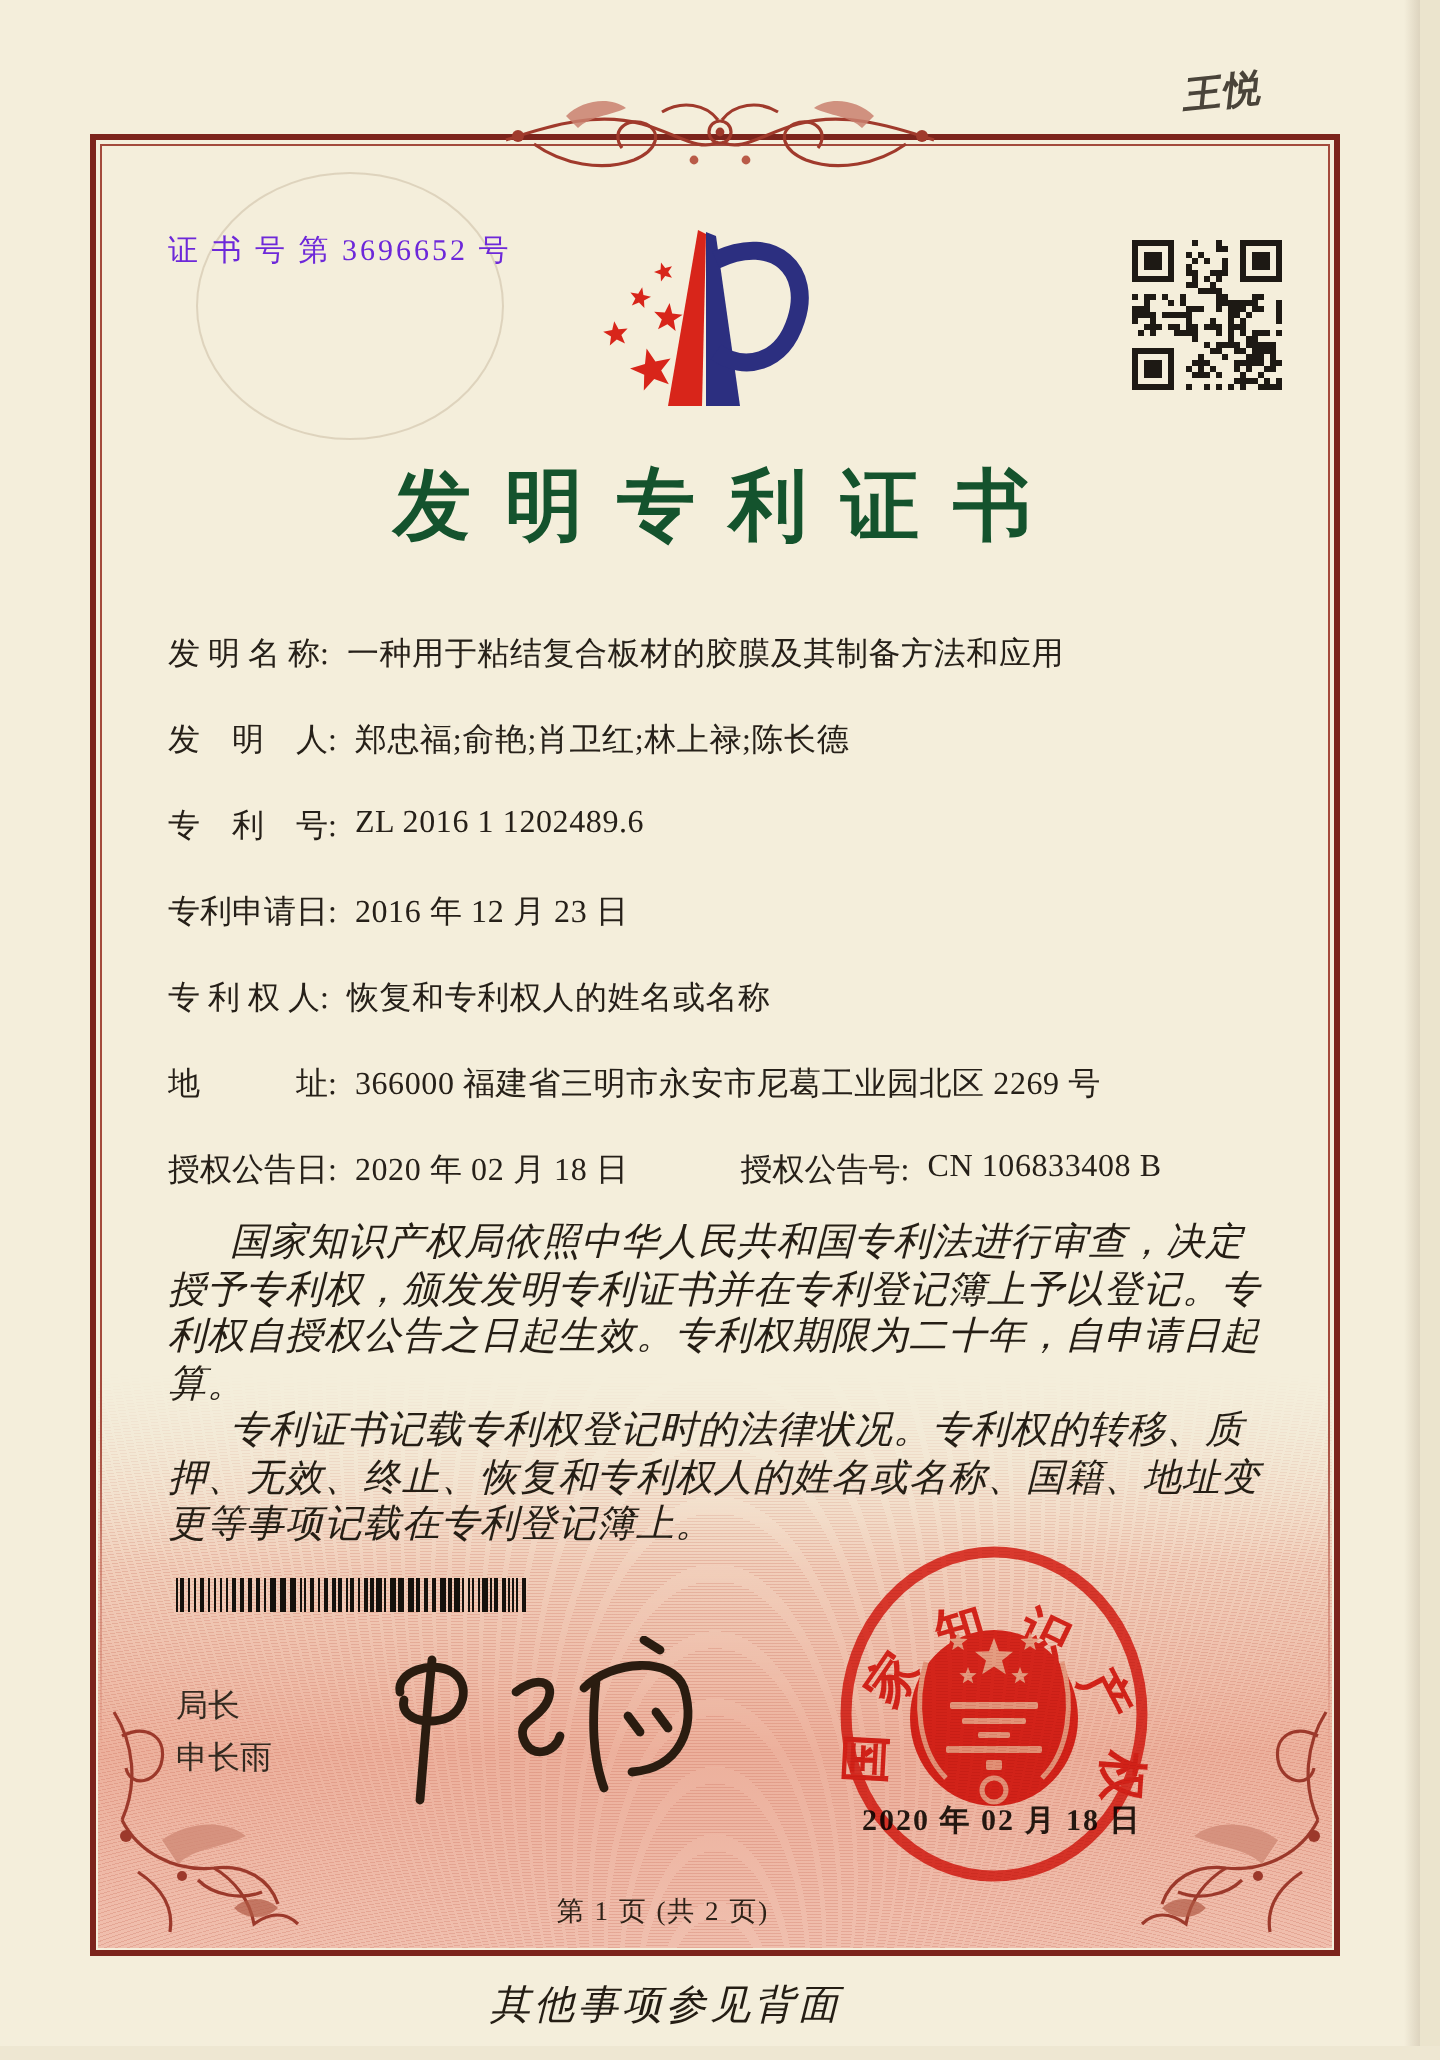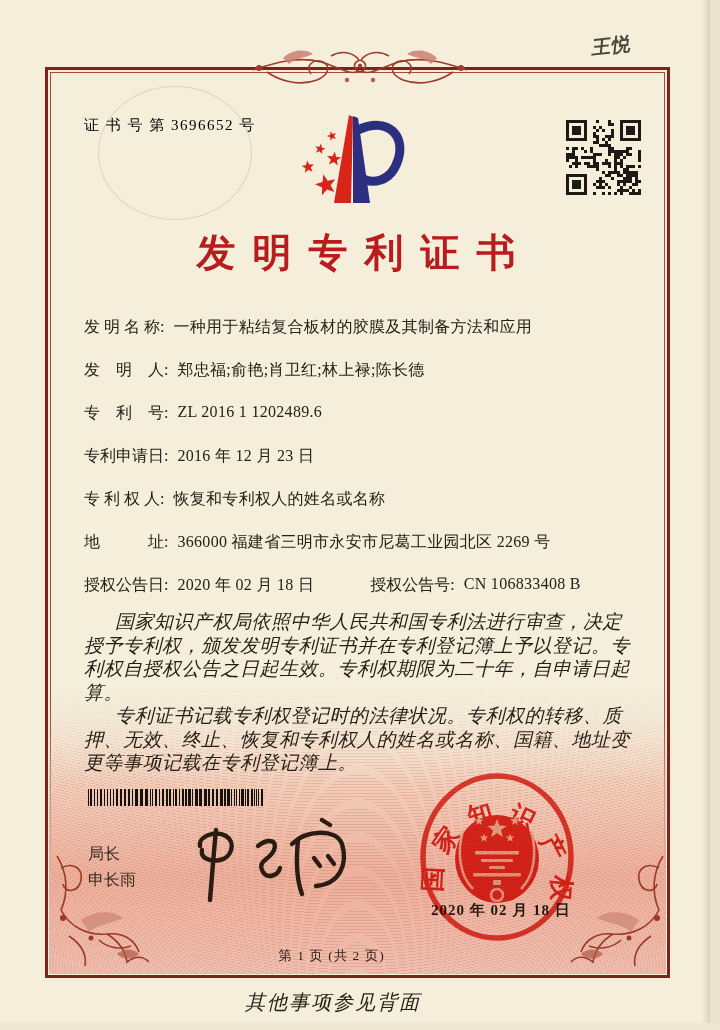--- a/index.html
+++ b/index.html
@@ -27,27 +27,27 @@
     background:
       repeating-radial-gradient(120% 95% at 50% 140%,rgba(186,76,56,.20) 0 1px,rgba(0,0,0,0) 1px 4px),
       linear-gradient(to bottom,rgba(240,190,170,0) 0,rgba(240,188,168,.55) 85px,#ecb09c 190px,#f0bfae 100%);
     -webkit-mask-image:linear-gradient(to bottom,transparent 0,#000 95px);
     mask-image:linear-gradient(to bottom,transparent 0,#000 95px);}
   .ornament{position:absolute;}
 
   .watermark{position:absolute;left:98px;top:86px;width:152px;height:132px;
     border:1.5px solid rgba(165,145,110,.28);border-radius:50%;}
 
-  .cert-no{position:absolute;left:84px;top:116px;font-size:15px;color:#000000;letter-spacing:1.5px;}
+  .cert-no{position:absolute;left:84px;top:116px;font-size:15px;color:#6d28d9;letter-spacing:1.5px;}
 
   .logo{position:absolute;left:292px;top:110px;}
   .qr{position:absolute;left:566px;top:120px;}
 
   .title{position:absolute;left:45px;top:226px;width:622px;text-align:center;
-    font-size:39px;font-weight:bold;letter-spacing:17px;text-indent:17px;color:#b91c1c;}
+    font-size:39px;font-weight:bold;letter-spacing:17px;text-indent:17px;color:#14532d;}
 
   .fields{position:absolute;left:84px;top:317px;width:556px;font-size:16px;color:#262019;}
   .f-row{position:absolute;left:0;display:flex;white-space:pre;}
   .f-value{margin-left:9px;letter-spacing:.3px;}
   .f-pair2{margin-left:56px;display:flex;white-space:pre;}
 
   .body-text{position:absolute;left:84px;top:610px;width:553px;font-size:19px;
     line-height:23.5px;color:#251e15;font-style:italic;}
   .body-text p{margin:0;text-indent:31px;letter-spacing:.5px;}
 

